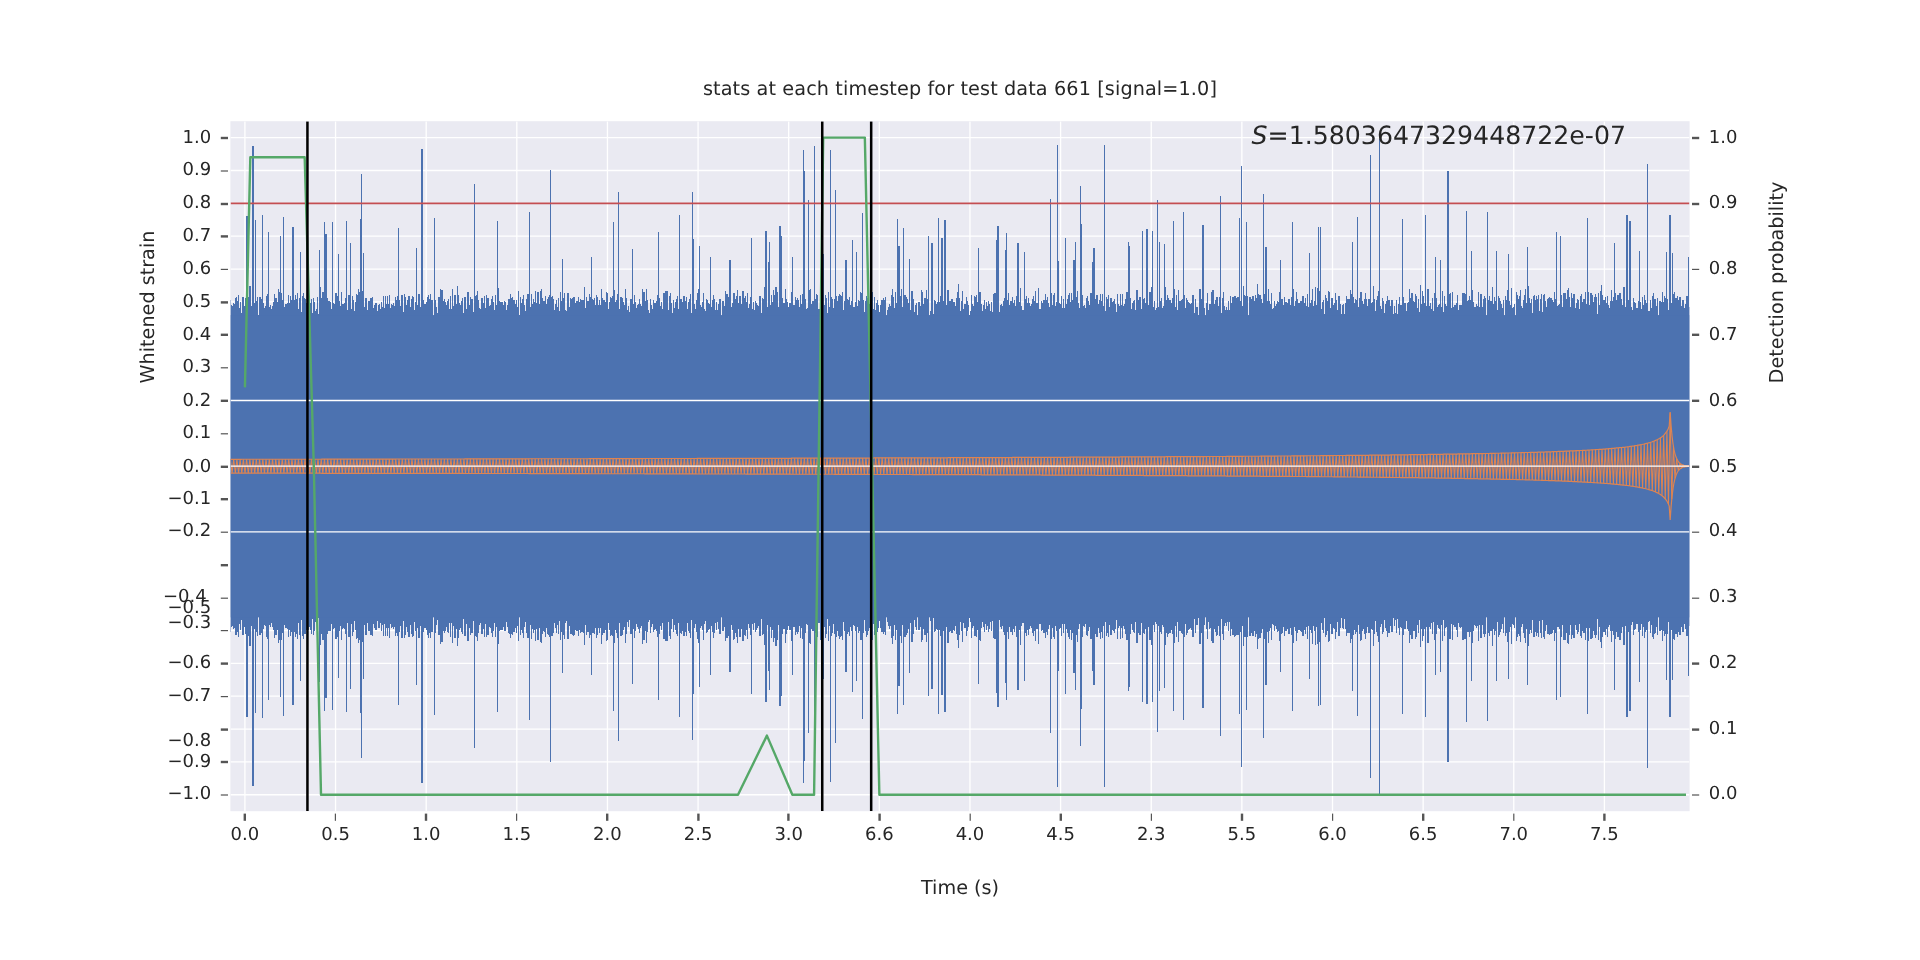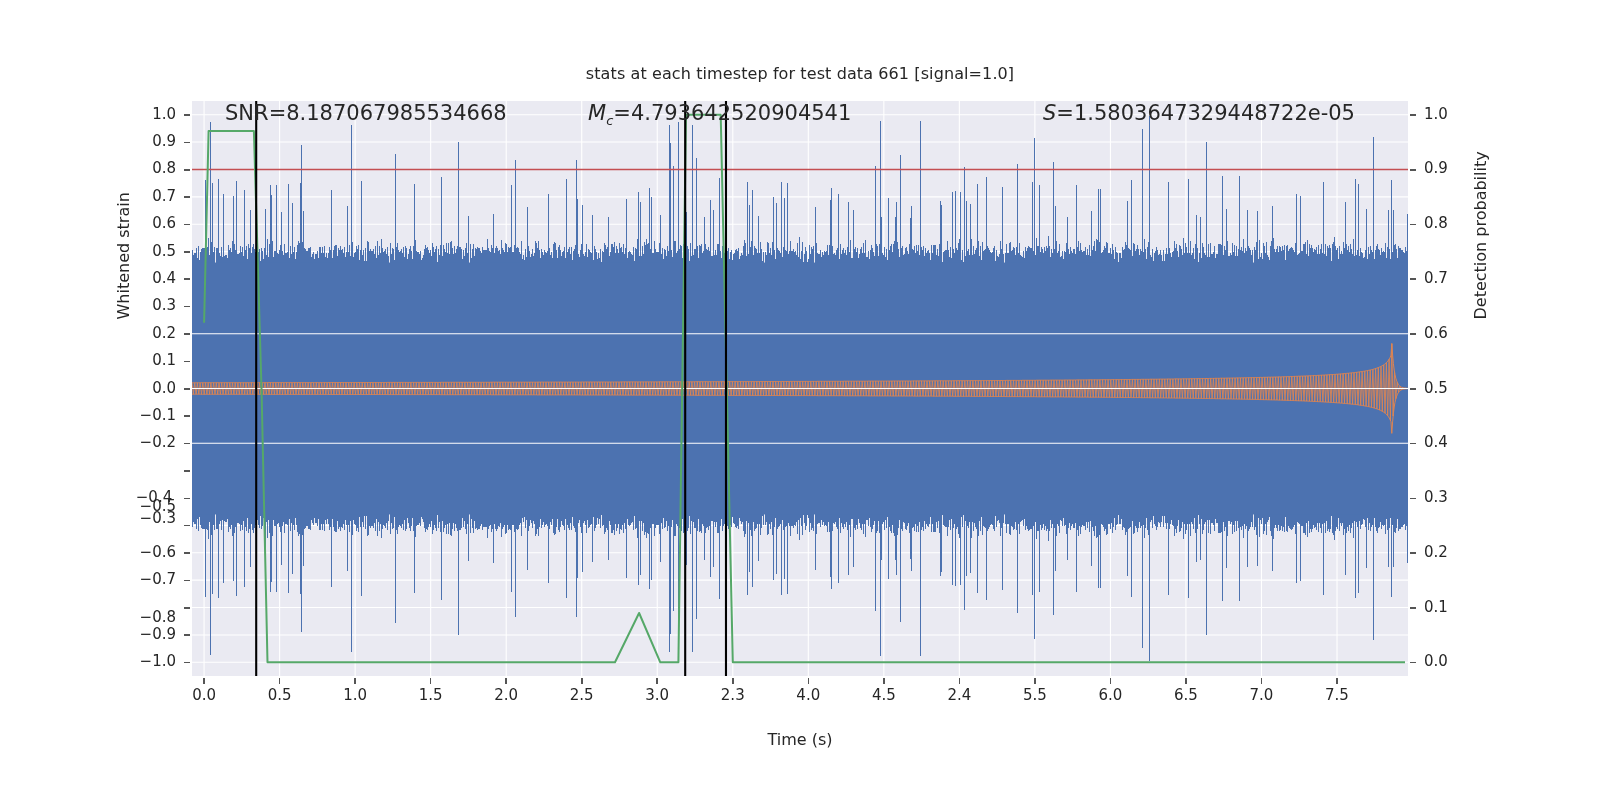--- a/index.html
+++ b/index.html
@@ -2108,42 +2108,40 @@
       <div class="tick xtick" style="left: 329.14px; top: 686px; width: 52px;">1.0</div>
       <div class="tickmark" style="left: 354.34px; top: 678px; width: 1.6px; height: 6px;"></div>
       <div class="tick xtick" style="left: 404.668px; top: 686px; width: 52px;">1.5</div>
       <div class="tickmark" style="left: 429.868px; top: 678px; width: 1.6px; height: 6px;"></div>
       <div class="tick xtick" style="left: 480.196px; top: 686px; width: 52px;">2.0</div>
       <div class="tickmark" style="left: 505.396px; top: 678px; width: 1.6px; height: 6px;"></div>
       <div class="tick xtick" style="left: 555.724px; top: 686px; width: 52px;">2.5</div>
       <div class="tickmark" style="left: 580.924px; top: 678px; width: 1.6px; height: 6px;"></div>
       <div class="tick xtick" style="left: 631.252px; top: 686px; width: 52px;">3.0</div>
       <div class="tickmark" style="left: 656.452px; top: 678px; width: 1.6px; height: 6px;"></div>
-      <div class="tick xtick" style="left: 706.78px; top: 686px; width: 52px;">2.3</div>
+      <div class="tick xtick" style="left: 706.78px; top: 686px; width: 52px;">6.6</div>
       <div class="tickmark" style="left: 731.98px; top: 678px; width: 1.6px; height: 6px;"></div>
       <div class="tick xtick" style="left: 782.308px; top: 686px; width: 52px;">4.0</div>
       <div class="tickmark" style="left: 807.508px; top: 678px; width: 1.6px; height: 6px;"></div>
       <div class="tick xtick" style="left: 857.836px; top: 686px; width: 52px;">4.5</div>
       <div class="tickmark" style="left: 883.036px; top: 678px; width: 1.6px; height: 6px;"></div>
-      <div class="tick xtick" style="left: 933.364px; top: 686px; width: 52px;">2.4</div>
+      <div class="tick xtick" style="left: 933.364px; top: 686px; width: 52px;">2.3</div>
       <div class="tickmark" style="left: 958.564px; top: 678px; width: 1.6px; height: 6px;"></div>
       <div class="tick xtick" style="left: 1008.89px; top: 686px; width: 52px;">5.5</div>
       <div class="tickmark" style="left: 1034.09px; top: 678px; width: 1.6px; height: 6px;"></div>
       <div class="tick xtick" style="left: 1084.42px; top: 686px; width: 52px;">6.0</div>
       <div class="tickmark" style="left: 1109.62px; top: 678px; width: 1.6px; height: 6px;"></div>
       <div class="tick xtick" style="left: 1159.95px; top: 686px; width: 52px;">6.5</div>
       <div class="tickmark" style="left: 1185.15px; top: 678px; width: 1.6px; height: 6px;"></div>
       <div class="tick xtick" style="left: 1235.48px; top: 686px; width: 52px;">7.0</div>
       <div class="tickmark" style="left: 1260.68px; top: 678px; width: 1.6px; height: 6px;"></div>
       <div class="tick xtick" style="left: 1311px; top: 686px; width: 52px;">7.5</div>
       <div class="tickmark" style="left: 1336.2px; top: 678px; width: 1.6px; height: 6px;"></div>
     </div>
 
   <div id="ylab-left">Whitened strain</div>
   <div id="ylab-right">Detection probability</div>
   <div id="xlab">Time (s)</div>
 
-  <div class="annot" id="annot-snr">SNR=8.187067985534668</div>
-  <div class="annot" id="annot-mc"><span class="mcsub"><span>M</span><sub>c</sub></span><span>=4.793642520904541</span></div>
-  <div class="annot" id="annot-s"><span class="italicvar">S</span><span>=1.5803647329448722e-05</span></div>
+  <div class="annot" id="annot-s"><span class="italicvar">S</span><span>=1.5803647329448722e-07</span></div>
 
 
 </div>
 
 </body></html>

